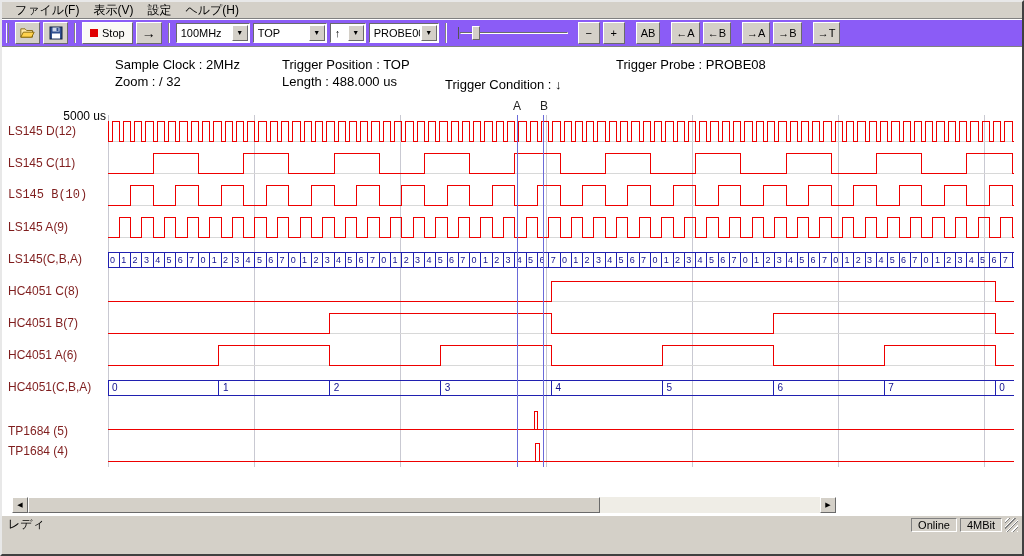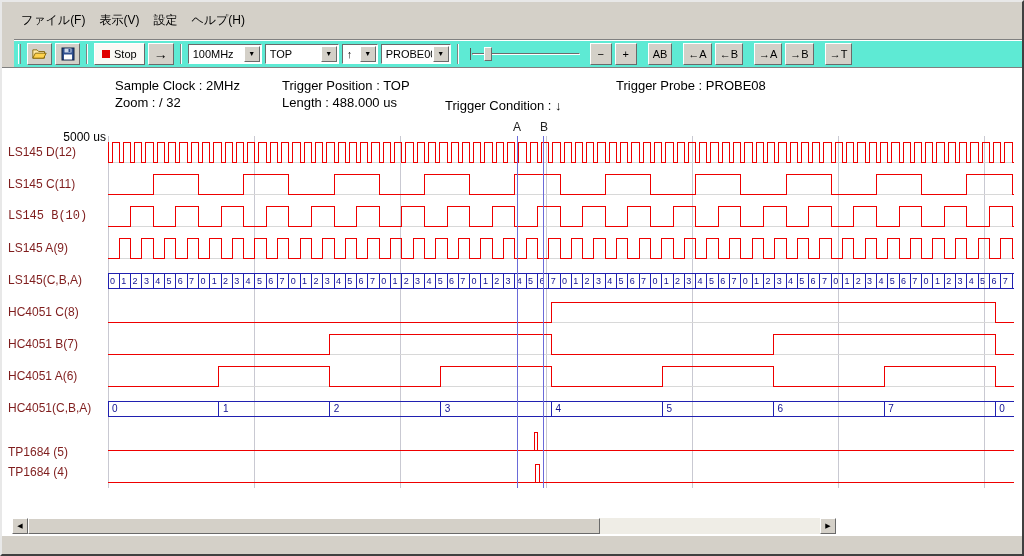--- a/index.html
+++ b/index.html
@@ -10,25 +10,25 @@
   .titlebar{height:18px;display:flex;align-items:center;padding:0 2px;
     background:linear-gradient(to right,#0a246a,#3a6ea5 55%,#a6caf0);}
   .app-icon{width:14px;height:14px;margin:0 2px;flex:0 0 auto;}
   .title-text{flex:1;color:#fff;font-size:11px;font-weight:bold;white-space:nowrap;overflow:hidden;margin-left:2px;}
   .tb-btn{width:16px;height:14px;margin-left:2px;background:#d4d0c8;flex:0 0 auto;
     border:1px solid;border-color:#fff #404040 #404040 #fff;display:flex;align-items:center;justify-content:center;
     font-size:10px;line-height:10px;color:#000;}
   .glyph-min{width:7px;border-bottom:2px solid #000;margin-top:7px;}
   .glyph-max{width:8px;height:7px;border:1px solid #000;border-top:2px solid #000;}
   
-  .menubar{height:37px;display:flex;align-items:center;font-size:12px;padding-left:12px;background:#d4d0c8;}
+  .menubar{height:16px;display:flex;align-items:center;font-size:12px;padding-left:6px;background:#d4d0c8;}
   .menu-item{padding:2px 7px;}
   
-  .toolbar{height:28px;display:flex;align-items:center;gap:3px;padding:0 4px;background:#5eead4;
-    border-top:1px solid #808080;box-shadow:inset 0 1px 0 #ffffff;margin-left:12px;}
+  .toolbar{height:28px;display:flex;align-items:center;gap:3px;padding:0 4px;background:#8b5cf6;
+    border-top:1px solid #808080;box-shadow:inset 0 1px 0 #ffffff;}
   .grip{width:3px;height:20px;border-left:1px solid #fff;border-right:1px solid #808080;margin-right:3px;}
   button{margin:0;font-family:inherit;}
   .tbtn{height:22px;min-width:22px;padding:0 4px;background:#d4d0c8;font-size:11px;color:#000;
     border:1px solid;border-color:#ffffff #6a6a6a #6a6a6a #ffffff;display:inline-flex;align-items:center;justify-content:center;}
   .icon-btn{width:25px;}
   .stop-btn{background:#faf9f5;padding:0 7px;}
   .stop-sq{width:8px;height:8px;background:#e00000;display:inline-block;margin-right:4px;}
   .run-btn{font-size:14px;font-weight:bold;width:26px;}
   .sep{width:2px;height:20px;border-left:1px solid #808080;border-right:1px solid #fff;margin:0 3px;}
   .combo{display:flex;align-items:center;height:20px;background:#fff;font-size:11px;
@@ -408,14 +408,20 @@
       <span class="hs-btn hs-left">
           <span>◀</span>
         </span>
       <span class="hs-thumb"></span>
       <span class="hs-btn hs-right">
           <span>▶</span>
         </span>
     </div>
   </div>
 
+  <div class="statusbar">
+    <span class="sb-ready">レディ</span>
+    <span class="sb-cell">Online</span>
+    <span class="sb-cell">4MBit</span>
+    <span class="sb-grip"></span>
+  </div>
 
 </div>
 
 </body></html>

